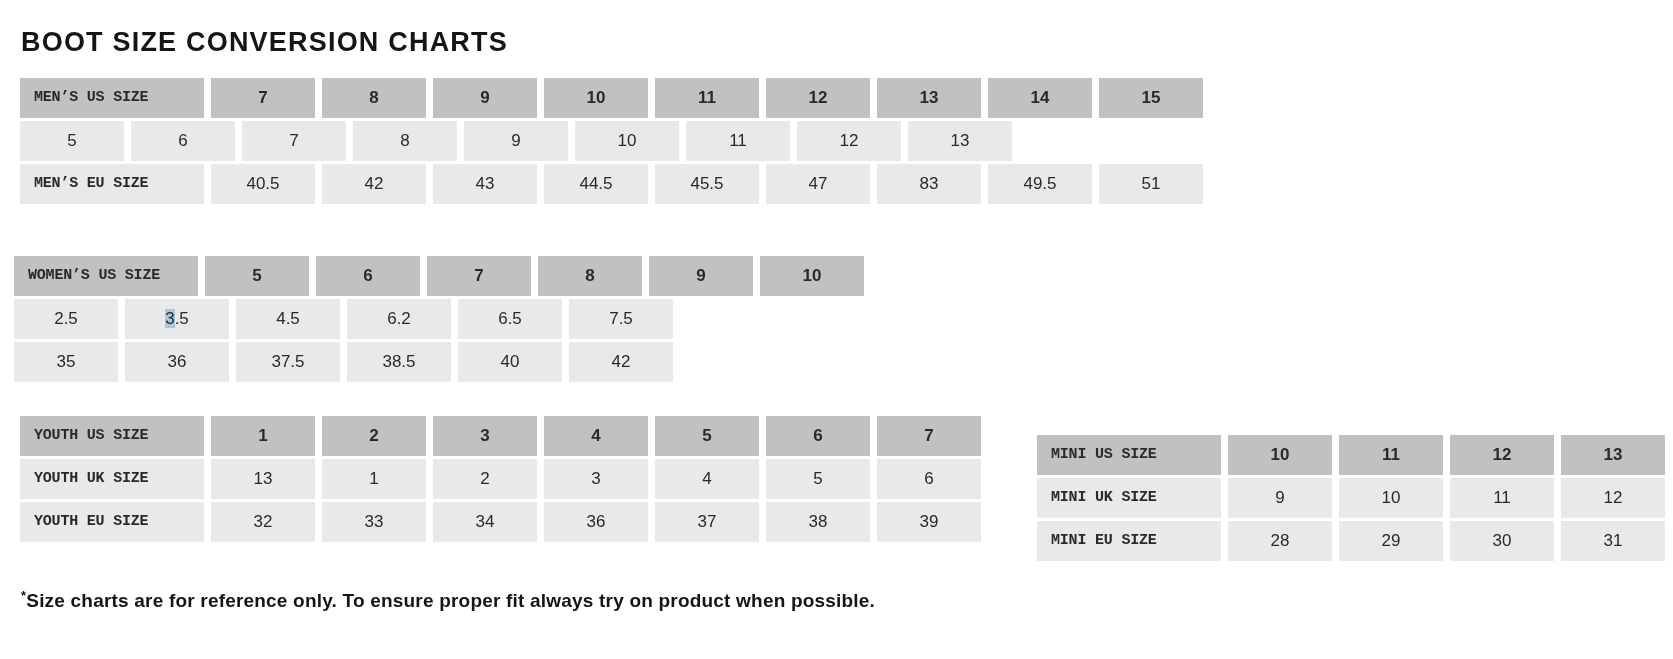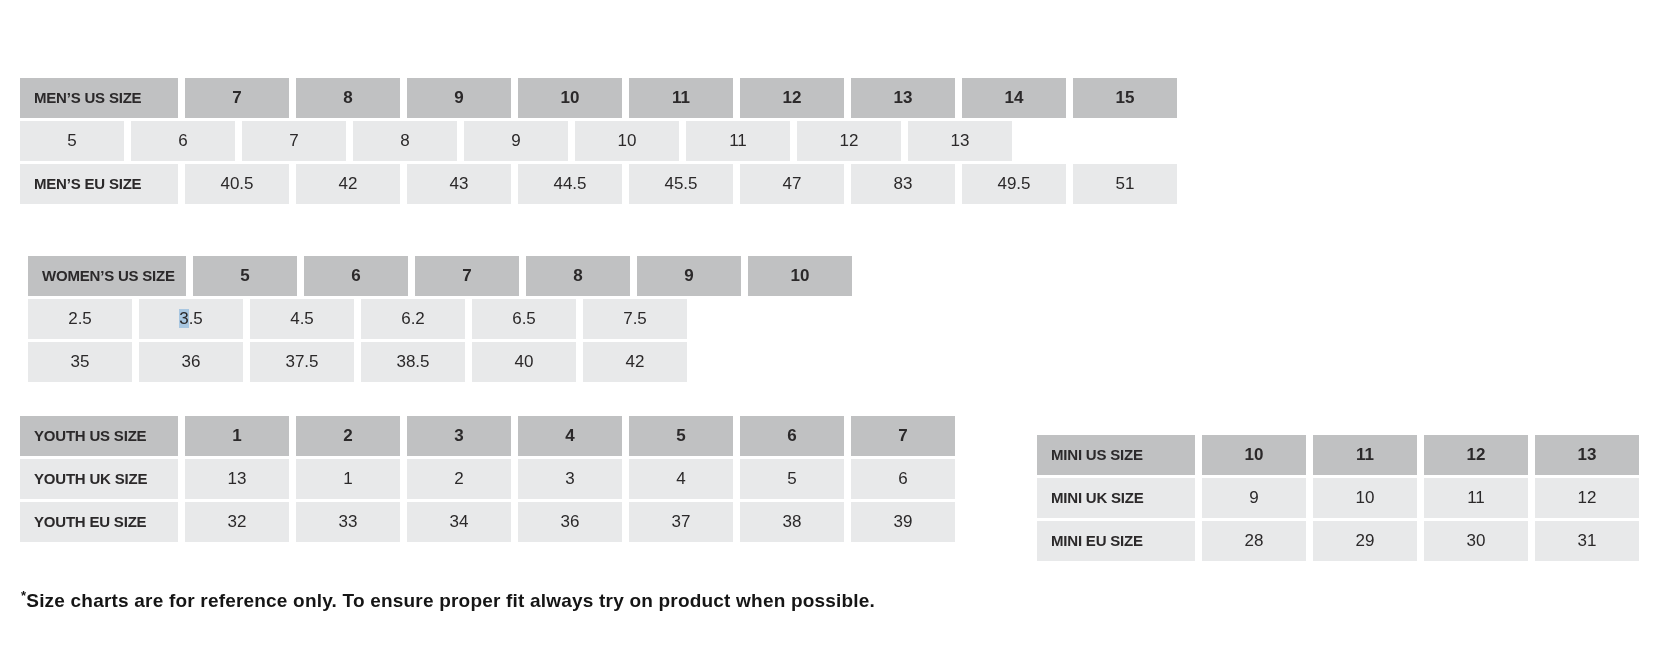--- a/index.html
+++ b/index.html
@@ -32,45 +32,46 @@
     color: var(--title-color);
     white-space: nowrap;
   }
   .size-table {
     position: absolute;
     display: flex;
     flex-direction: column;
     row-gap: 3px;
   }
   .size-table#table-mens   { left: 20px;  top: 78px;  }
-  .size-table#table-womens { left: 28px;  top: 256px; }
+  .size-table#table-womens { left: 14px;  top: 256px; }
   .size-table#table-youth  { left: 20px;  top: 416px; }
   .size-table#table-mini   { left: 1037px; top: 435px; align-items: center; }
   .size-row {
     display: flex;
     column-gap: 7px;
   }
   .cell {
     height: 40px;
     line-height: 40px;
     background: var(--cell-bg);
     font-size: 17px;
     font-weight: 400;
     text-align: center;
     white-space: nowrap;
     overflow: hidden;
   }
   .cell.header { background: var(--header-bg); font-weight: 700; }
   .label-cell {
-    width: 158px;
+    width: 184px;
     text-align: left;
     padding-left: 14px;
     font-weight: 700;
     font-size: 15px;
     letter-spacing: -0.2px;
+    font-family: Liberation Mono, monospace;
   }
   .data-cell { width: 104px; }
   .text-selection { background: var(--selection-bg); }
   .footnote {
     position: absolute;
     left: 21px;
     top: 588px;
     font-size: 19px;
     font-weight: 700;
     letter-spacing: 0.2px;
@@ -80,20 +81,21 @@
   .footnote .star {
     vertical-align: super;
     font-size: 13px;
   }
 </style>
 </head>
 <body>
 
 <div class="page">
 
+  <h1 class="page-title">BOOT SIZE CONVERSION CHARTS</h1>
 
   <div class="size-table" id="table-mens">
       <div class="size-row">
         <div class="cell label-cell header">MEN’S US SIZE</div>
         <div class="cell data-cell header">7</div>
         <div class="cell data-cell header">8</div>
         <div class="cell data-cell header">9</div>
         <div class="cell data-cell header">10</div>
         <div class="cell data-cell header">11</div>
         <div class="cell data-cell header">12</div>

